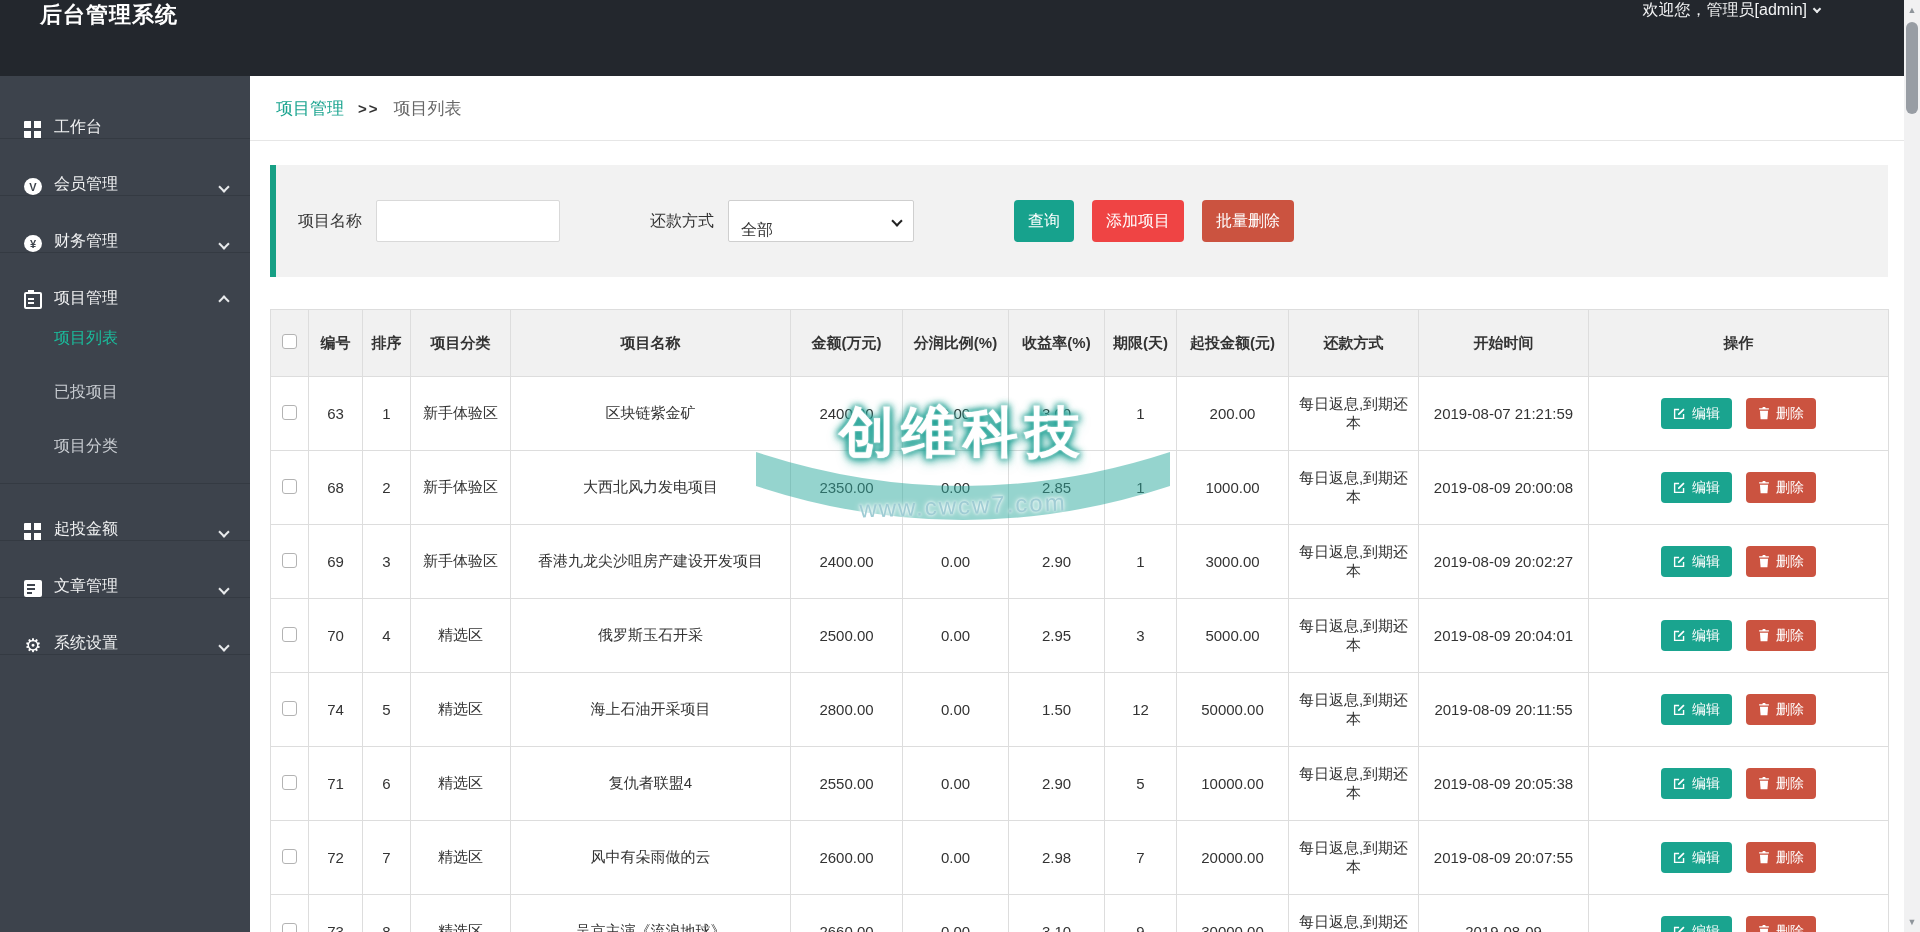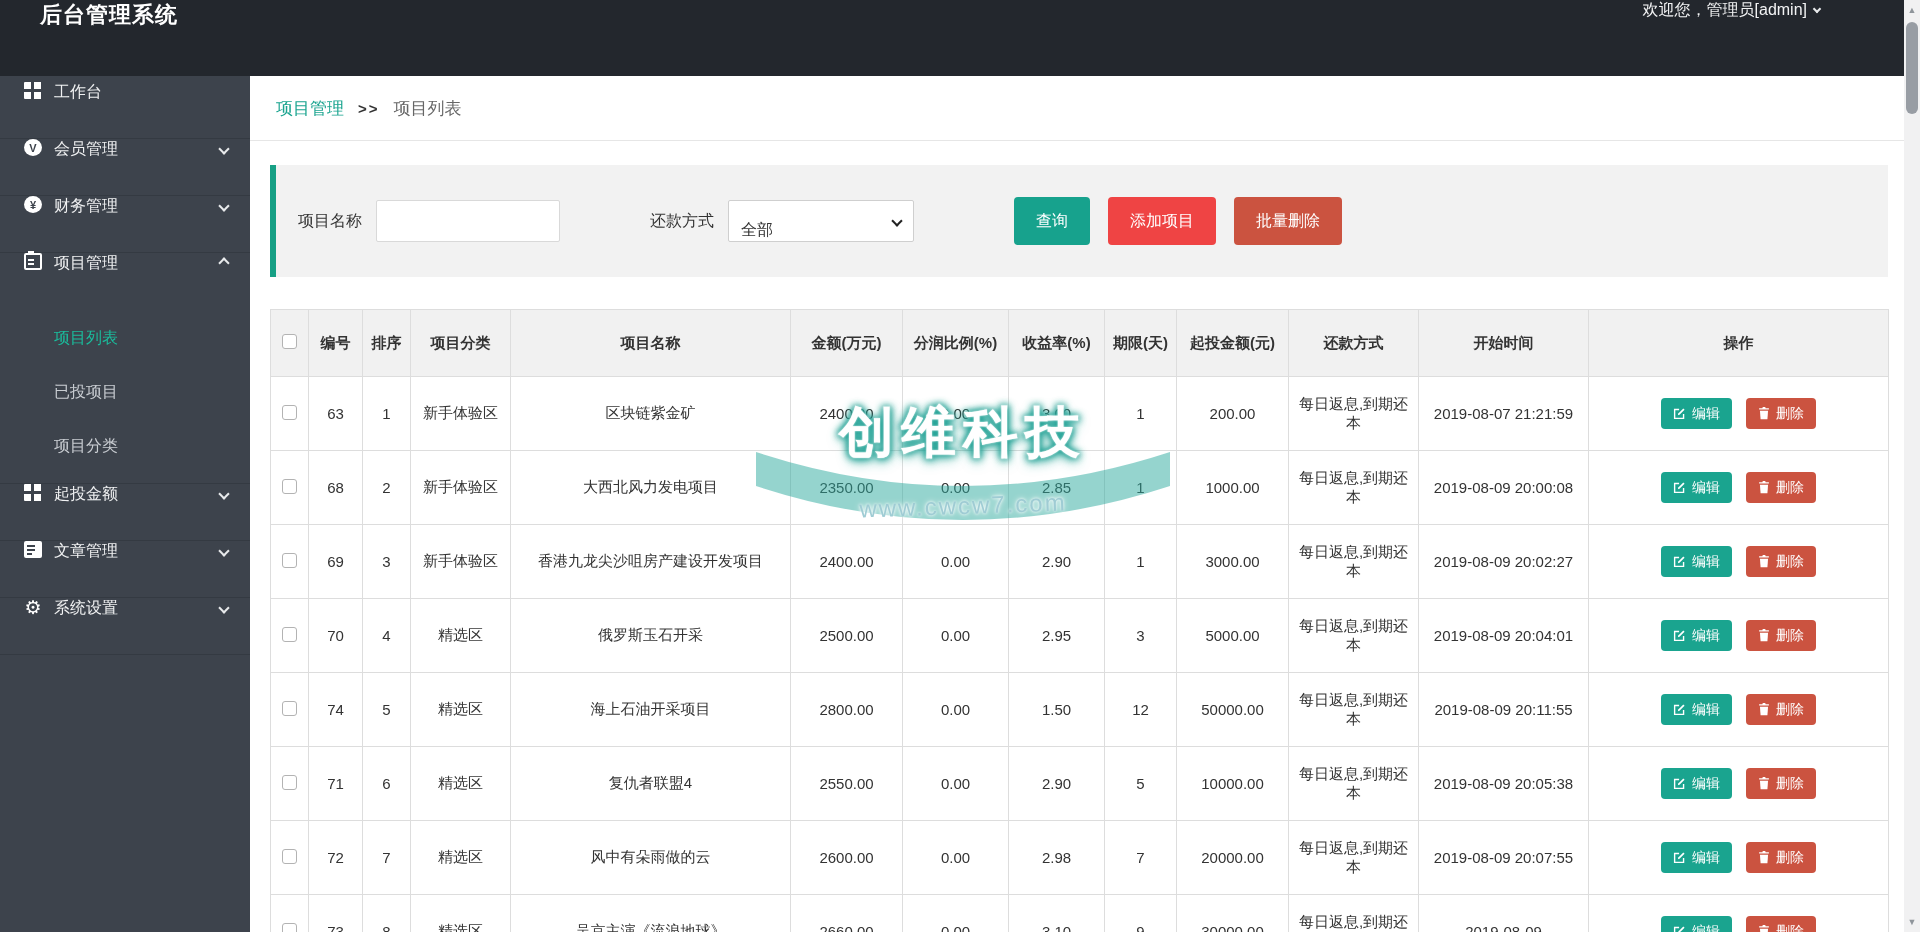--- a/index.html
+++ b/index.html
@@ -7,21 +7,21 @@
   body { font-family:"Liberation Sans","DejaVu Sans",sans-serif; background:#fff; color:#333; position:relative; }
 
   
   .topbar { position:absolute; left:0; top:0; width:1920px; height:76px; background:#23272d; display:flex; align-items:flex-start; justify-content:space-between; z-index:5; }
   .topbar .title { color:#fff; font-size:22px; font-weight:bold; margin-left:40px; letter-spacing:1px; }
   .topbar .welcome { color:#f2f3f4; font-size:16px; margin-right:100px; display:flex; align-items:center; gap:7px; cursor:pointer; }
 
   
   .sidebar { position:absolute; left:0; top:76px; bottom:0; width:250px; background:#3d434c; padding-top:6px; z-index:4; }
   .nav-block { border-bottom:1px solid #343a42; }
-  .nav-row { height:56px; display:flex; align-items:flex-start; padding:0 22px 0 24px; color:#f0f1f2; font-size:16px; cursor:pointer; }
+  .nav-row { height:56px; display:flex; align-items:flex-end; padding:0 22px 0 24px; color:#f0f1f2; font-size:16px; cursor:pointer; }
   .nav-row .label { flex:1; margin-left:12px; }
   .icon { width:18px; height:18px; flex:0 0 18px; display:inline-flex; align-items:center; justify-content:center; color:#fff; }
   .dashboard-icon, .lottery-icon { background:
       linear-gradient(#fff,#fff) 0 0/7px 7px no-repeat,
       linear-gradient(#fff,#fff) 10px 0/7px 7px no-repeat,
       linear-gradient(#fff,#fff) 0 10px/7px 7px no-repeat,
       linear-gradient(#fff,#fff) 10px 10px/7px 7px no-repeat;
       width:17px; height:17px; border-radius:1px; }
   .member-icon, .finance-icon { width:17px; height:17px; border-radius:50%; background:#fff; color:#3d434c; font-size:11px; font-weight:bold; }
   .member-icon::before { content:"V"; } .finance-icon::before { content:"¥"; }
@@ -51,21 +51,21 @@
 
   .content { padding:0 16px 0 20px; }
 
   .filter-panel { margin-top:24px; height:112px; background:#f2f2f2; border-left:6px solid #17a085; display:flex; align-items:center; }
   .filter-panel label { font-size:16px; color:#333; }
   .lbl-name { margin-left:22px; }
   .input-name { margin-left:14px; width:184px; height:42px; border:1px solid #d9d9d9; border-radius:2px; background:#fff; font-size:15px; padding:0 10px; outline:none; }
   .lbl-repay { margin-left:90px; }
   .select-wrap { margin-left:14px; width:186px; height:42px; background:#fff; border:1px solid #cfcfcf; border-radius:2px; position:relative; display:flex; align-items:flex-end; padding:0 12px; font-size:16px; cursor:pointer; }
   .select-wrap .sel-chev { position:absolute; right:12px; top:16px; width:8px; height:8px; border-right:2px solid #222; border-bottom:2px solid #222; transform:rotate(45deg); }
-  .btn { height:48px; border:none; border-radius:4px; color:#fff; font-size:16px; padding:0 22px; cursor:pointer; font-family:inherit; }
+  .btn { height:42px; border:none; border-radius:4px; color:#fff; font-size:16px; padding:0 14px; cursor:pointer; font-family:inherit; }
   .btn-search { background:#17a28d; margin-left:100px; }
   .btn-add { background:#ef4444; margin-left:18px; }
   .btn-batch { background:#cb5340; margin-left:18px; }
 
   
   table { margin-top:32px; border-collapse:collapse; width:1618px; table-layout:fixed; }
   th, td { border:1px solid #ddd; text-align:center; font-size:15px; color:#333; word-break:break-all; padding:6px 8px; }
   th { background:#f1f1f1; font-weight:bold; height:67px; }
   td { background:#fff; height:74px; }
   .col-check{width:38px}.col-id{width:54px}.col-sort{width:48px}.col-category{width:100px}

